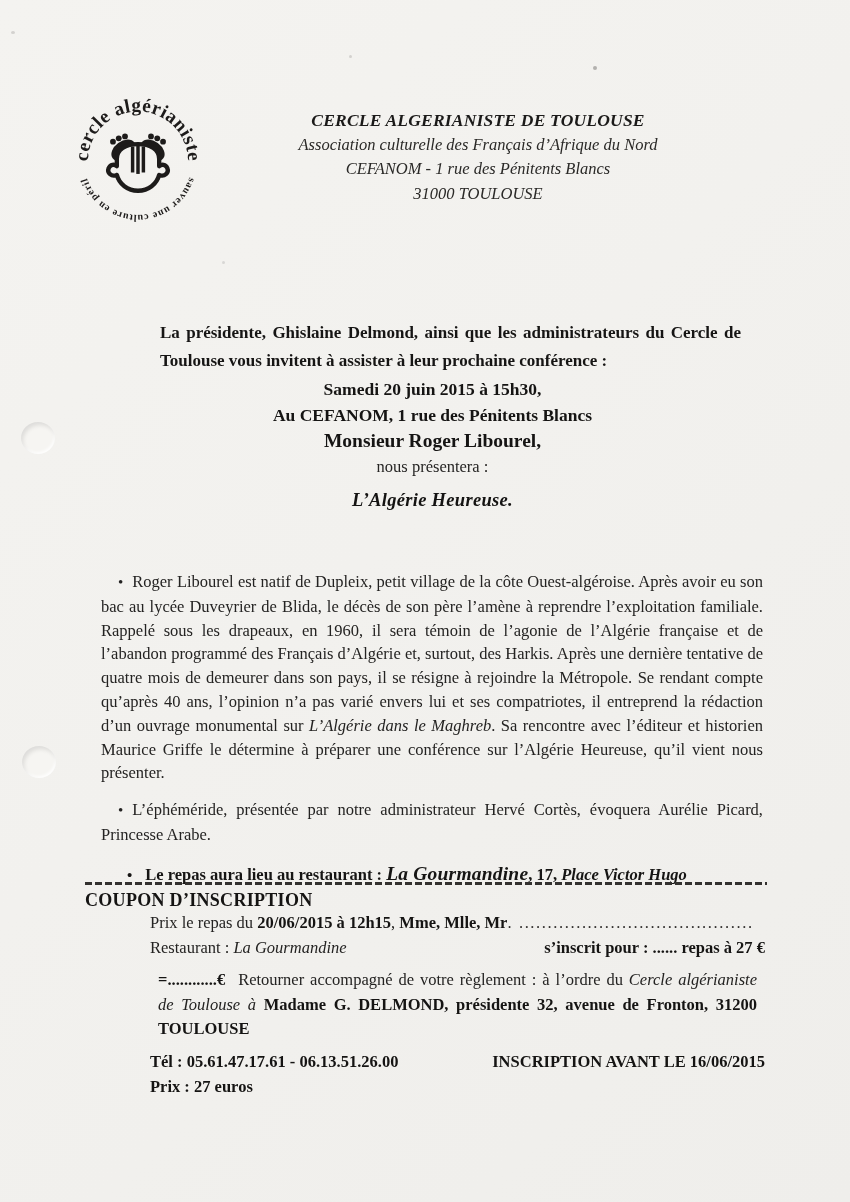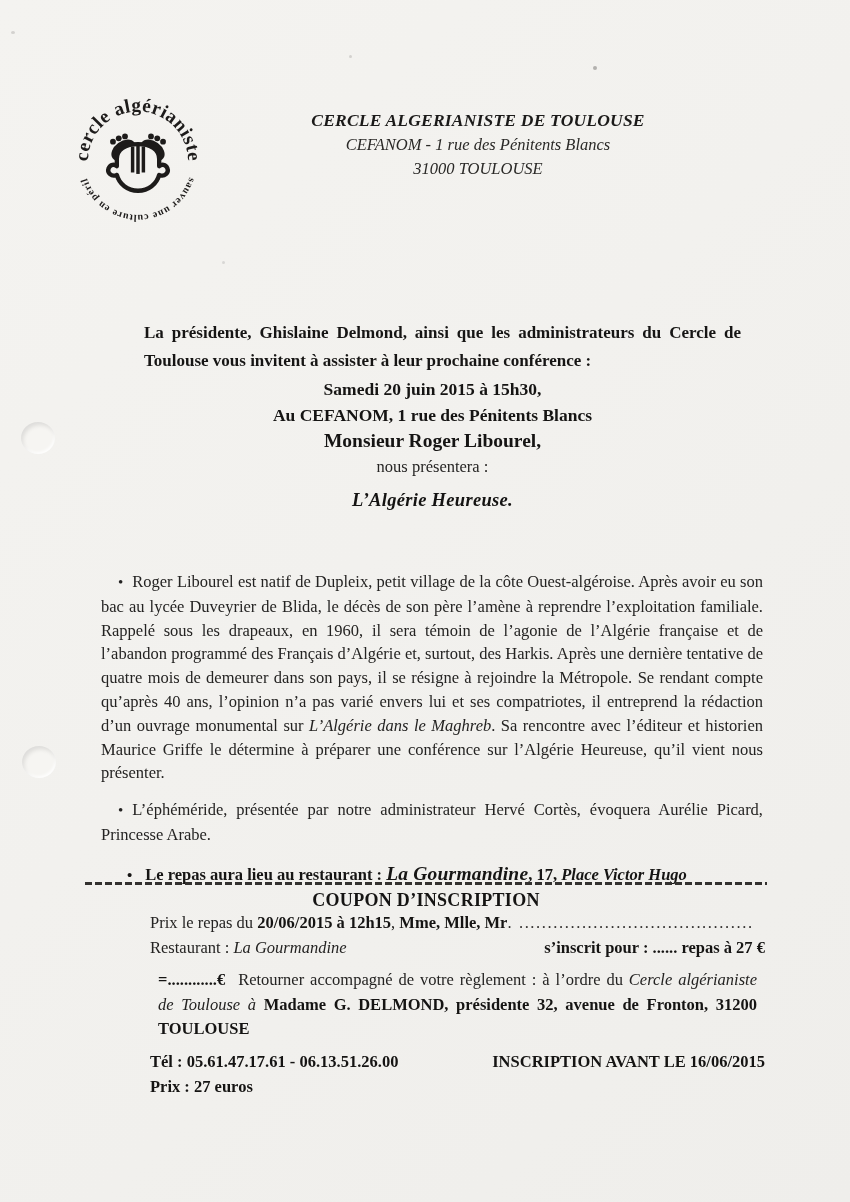--- a/index.html
+++ b/index.html
@@ -36,21 +36,21 @@
     position:absolute;left:112px;top:108px;width:732px;
     text-align:center;line-height:24.5px;
   }
   .org-title{font-size:17.5px;font-weight:bold;font-style:italic;color:#1b1a19;letter-spacing:.2px;}
   .org-sub{font-size:16.5px;font-style:italic;color:#2a2927;}
 
   
   .letter-top{position:absolute;left:100px;top:316px;width:665px;}
   .salutation{margin:0;text-align:center;font-size:16.5px;line-height:22px;}
   .intro{
-    margin:3px 24px 0 44px;
+    margin:3px 24px 0 60px;
     font-size:17px;font-weight:bold;color:#161514;
     line-height:28px;text-align:justify;text-align-last:left;
   }
   .event{margin-top:2px;text-align:center;}
   .event p{margin:0;}
   .ev-b{font-size:17.5px;font-weight:bold;color:#151413;line-height:25.5px;}
   .ev-big{font-size:19.5px;font-weight:bold;color:#151413;line-height:26px;}
   .ev-n{font-size:16.5px;line-height:25px;}
   .talk-title{margin:11px 0 0 0;text-align:center;font-size:18.5px;font-weight:bold;font-style:italic;color:#141312;letter-spacing:.3px;}
 
@@ -70,21 +70,21 @@
   .rest-tail{font-style:italic;}
   .rest-num{font-style:normal;}
 
   
   .coupon{position:absolute;left:85px;top:882px;width:682px;}
   .divider{
     height:3px;margin-bottom:5px;
     background:repeating-linear-gradient(90deg,#33312f 0 7px,transparent 7px 10px);
   }
   .coupon-title{
-    margin:2px 0 0 0;text-align:center;
+    margin:2px 0 0 0;text-align:left;
     font-size:18px;font-weight:bold;color:#151413;letter-spacing:.3px;
   }
   .coupon-body{margin-left:65px;width:615px;font-size:16.5px;line-height:24.6px;color:#242322;}
   .c-line{margin:0;}
   .b{font-weight:bold;color:#151413;}
   .i{font-style:italic;}
   .dots{letter-spacing:1.6px;color:#33312f;}
   .flexline{display:flex;justify-content:space-between;align-items:baseline;}
   .payment{text-align:justify;text-align-last:left;margin:8px;}
   .pay-amount{margin-right:13px;}
@@ -131,20 +131,21 @@
                  C 99.5,106 91,113 80,113 Z" fill="#f3f2ef" stroke="#1d1b1a" stroke-width="4.5" stroke-linejoin="round"></path>
         <rect x="72.6" y="67" width="3.6" height="27" fill="#1d1b1a"></rect>
         <rect x="78.2" y="65.5" width="3.6" height="30" fill="#1d1b1a"></rect>
         <rect x="83.8" y="67" width="3.6" height="27" fill="#1d1b1a"></rect>
       </g>
     </svg>
   </div>
 
   <header class="head-text">
     <div class="org-title">CERCLE ALGERIANISTE DE TOULOUSE</div>
+    <div class="org-sub">Association culturelle des Français d’Afrique du Nord</div>
     <div class="org-sub">CEFANOM - 1 rue des Pénitents Blancs</div>
     <div class="org-sub">31000 TOULOUSE</div>
   </header>
 
   <section class="letter-top">
     <p class="intro">La présidente, Ghislaine Delmond, ainsi que les administrateurs du Cercle de Toulouse vous invitent à assister à leur prochaine conférence :</p>
     <div class="event">
       <p class="ev-b">Samedi 20 juin 2015 à 15h30,</p>
       <p class="ev-b">Au CEFANOM, 1 rue des Pénitents Blancs</p>
       <p class="ev-big">Monsieur Roger Libourel,</p>

